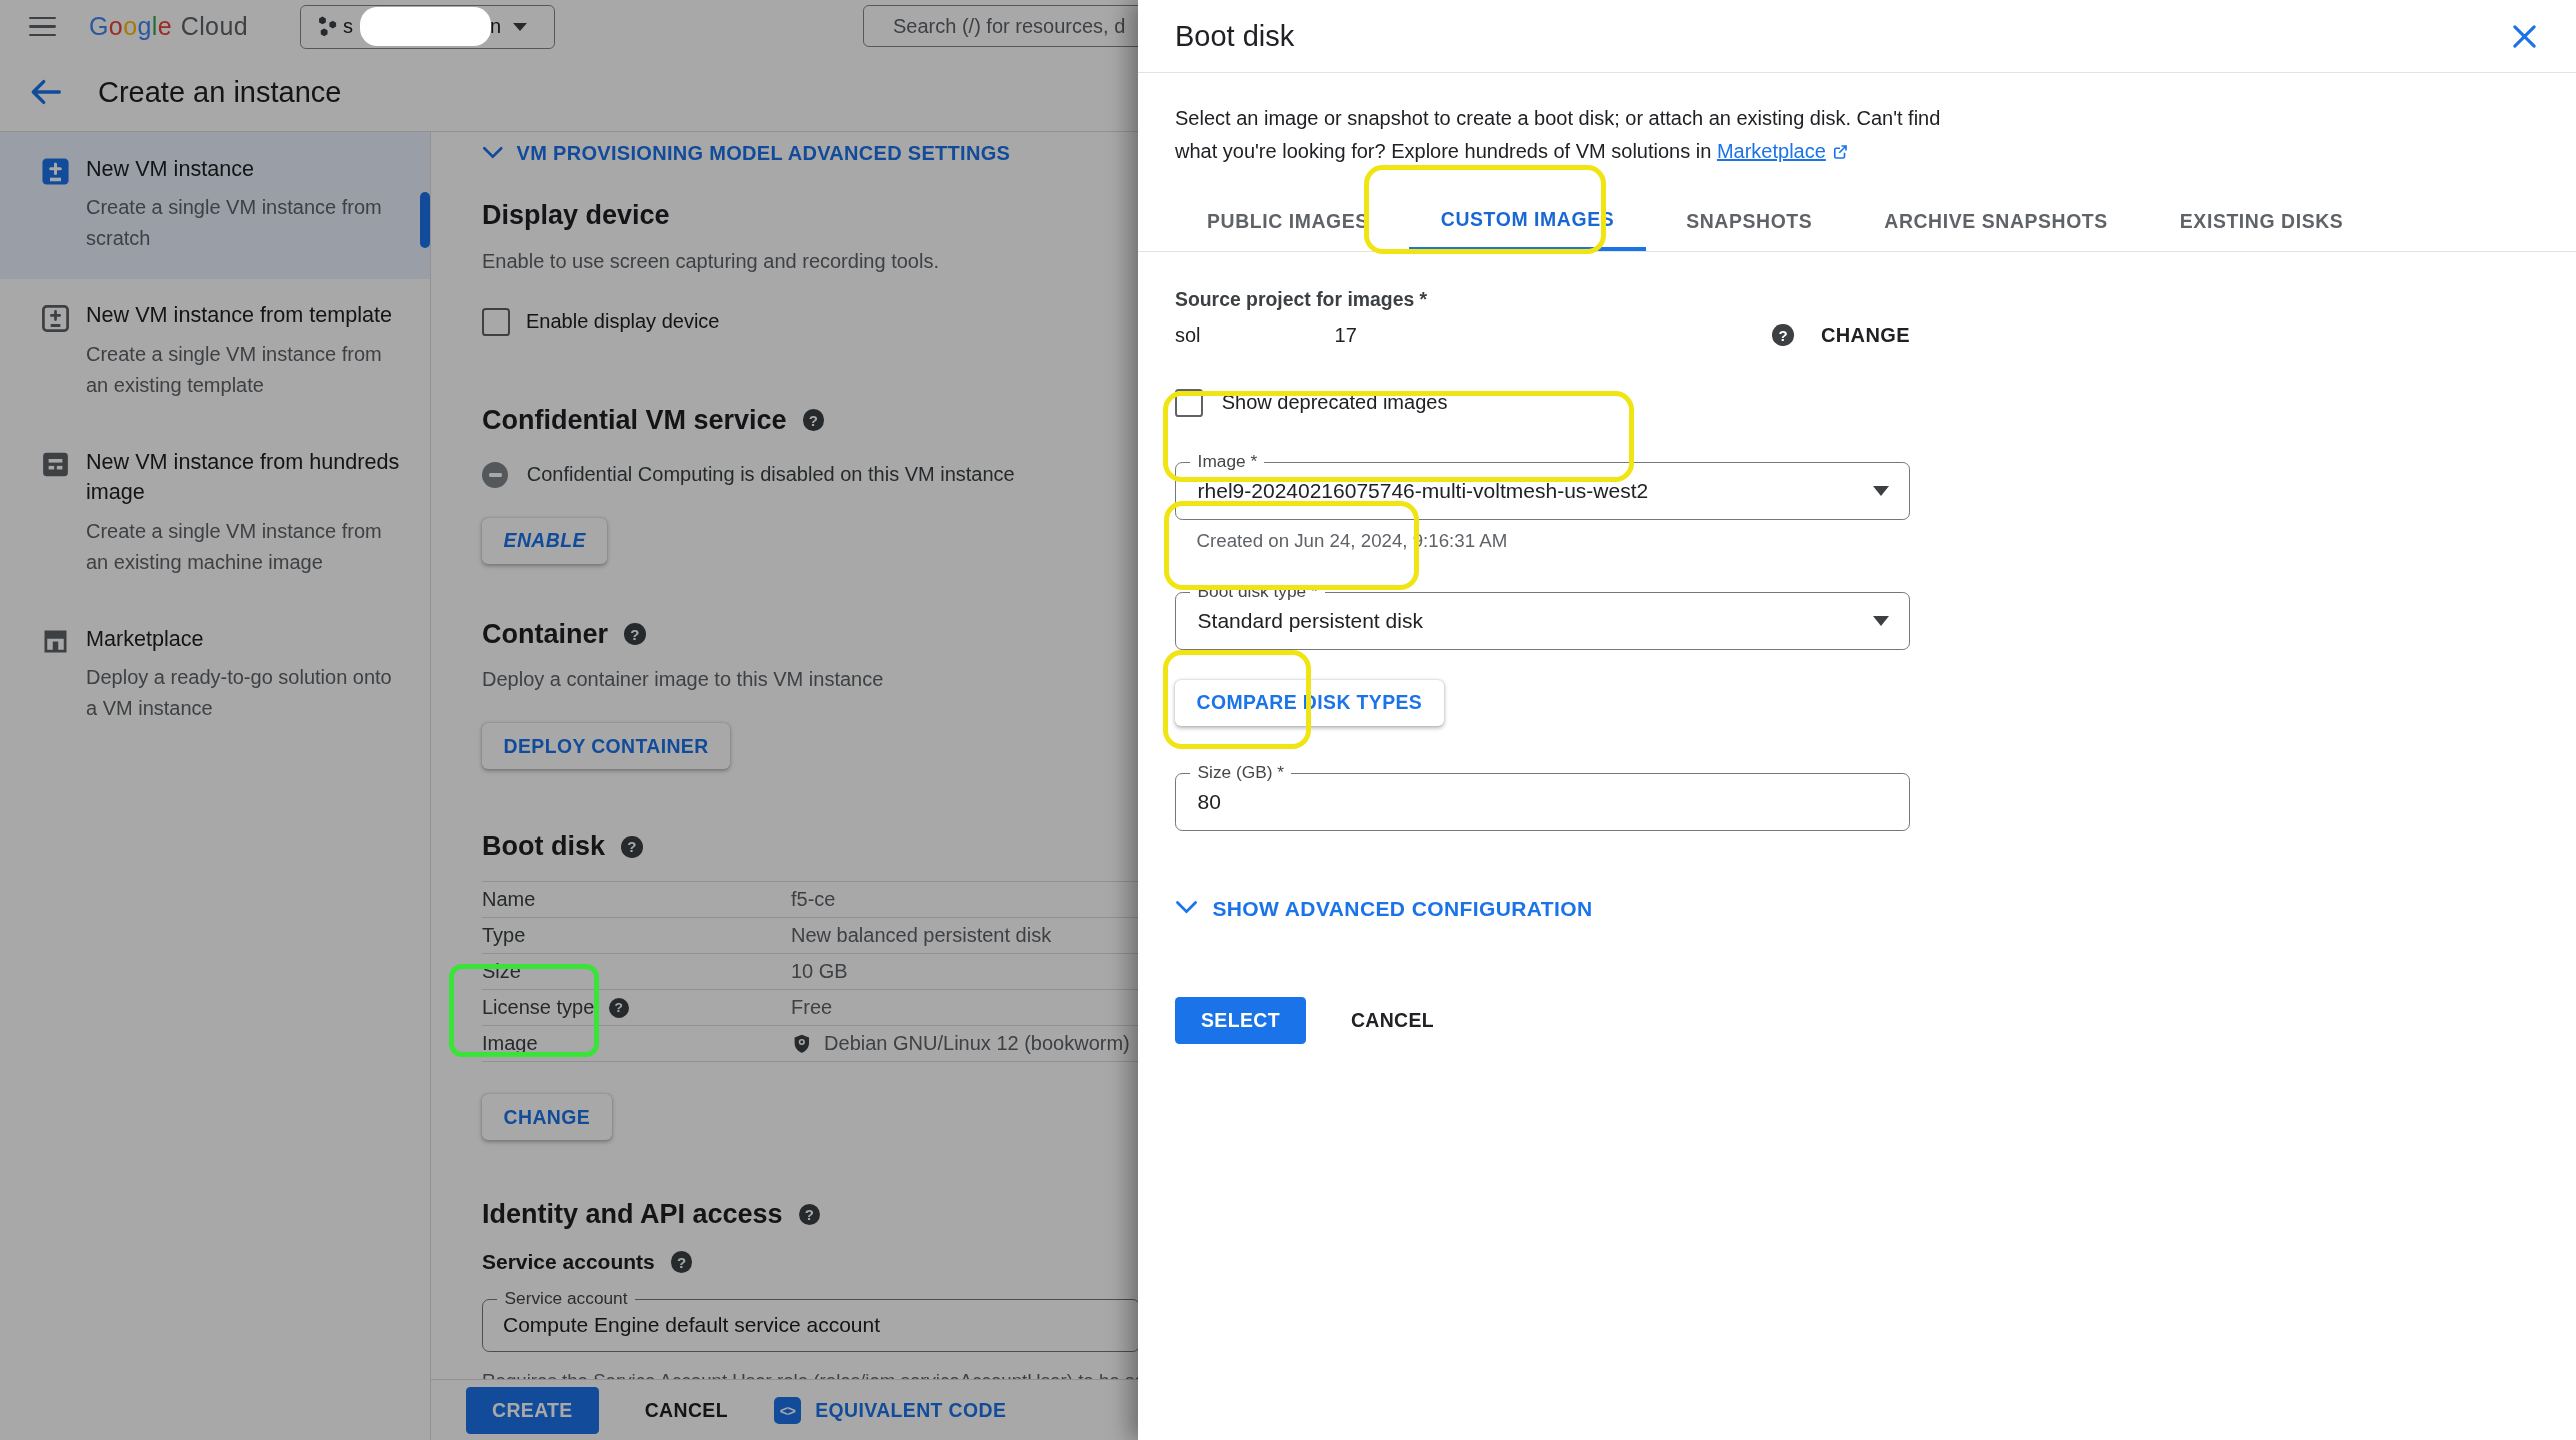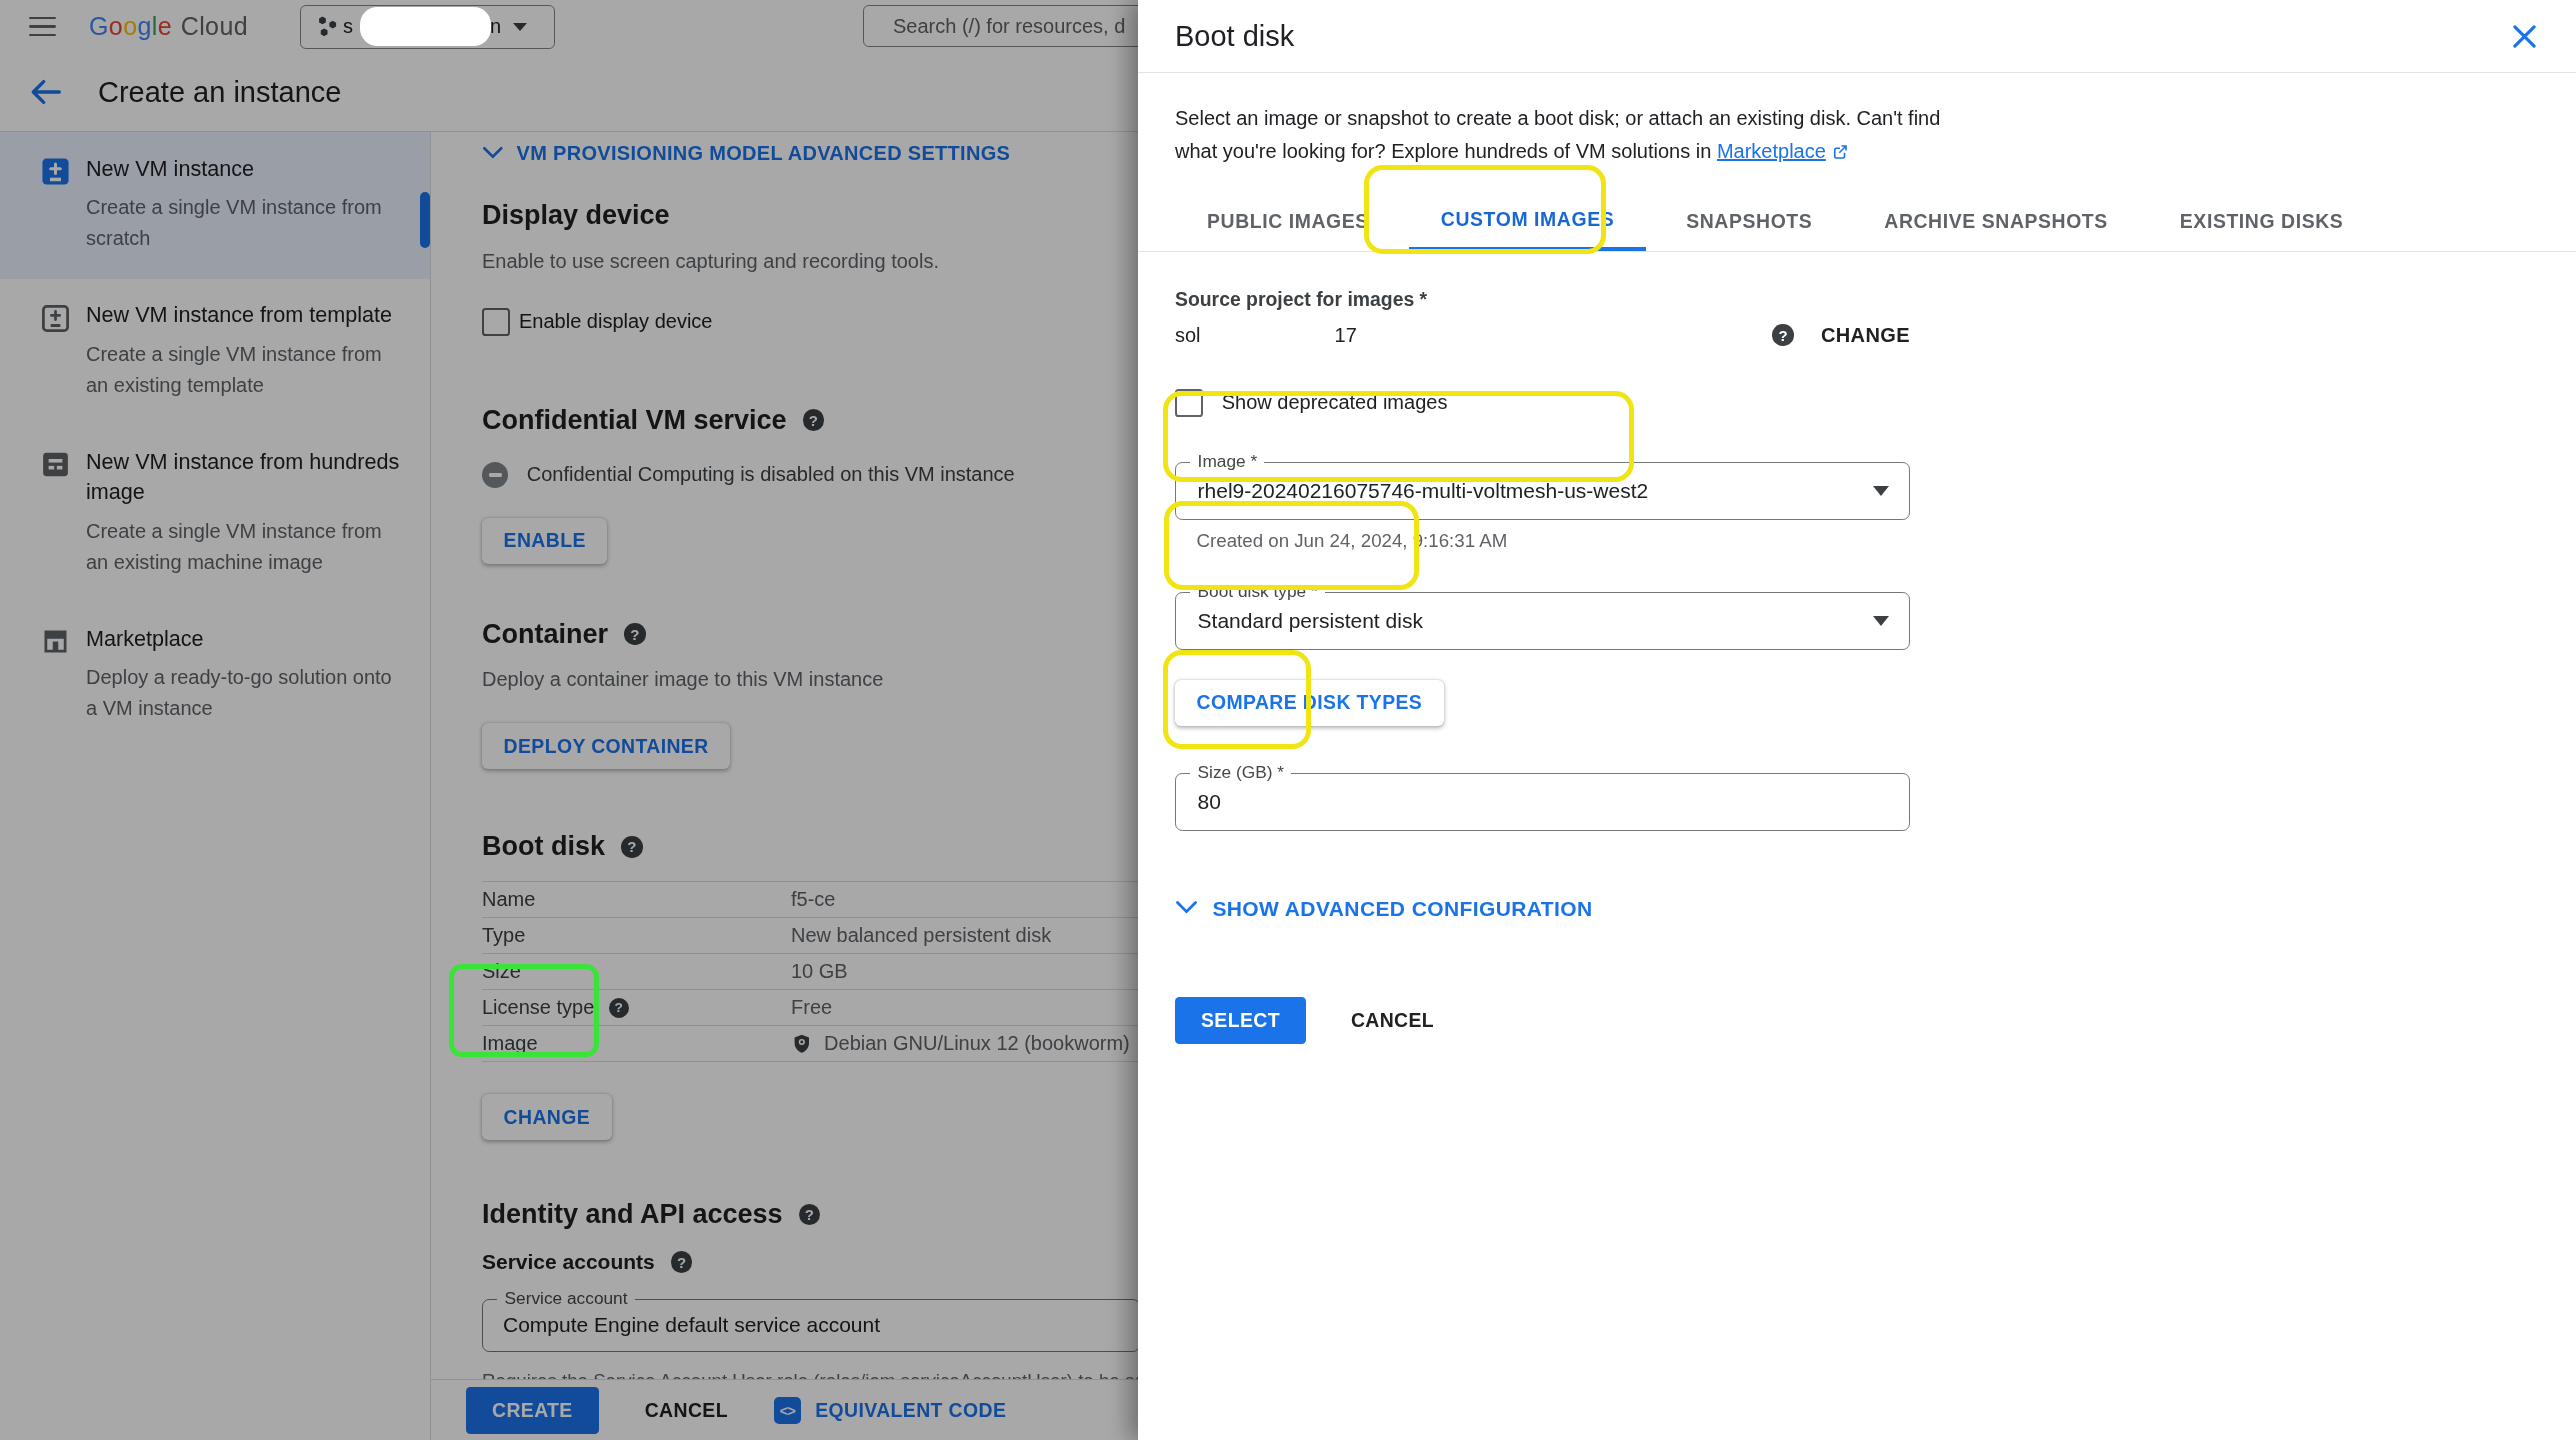--- a/index.html
+++ b/index.html
@@ -35,21 +35,21 @@
   .side-icon{position:absolute;left:39px;top:23px;}
   .side-title{font-size:21.6px;color:#202124;line-height:30px;}
   .side-desc{font-size:20px;color:#5f6368;line-height:31px;margin-top:8.6px;}
   .side-scroll{position:absolute;left:420px;top:60px;width:10px;height:56px;background:#1a73e8;border-radius:5px;}
 
   
   .content{position:absolute;top:132px;left:447px;width:935px;bottom:62px;padding:10px 0 0 35px;overflow:hidden;}
   .adv-toggle{display:flex;align-items:center;gap:13px;color:#1a73e8;font-size:20px;font-weight:bold;letter-spacing:0.3px;cursor:pointer;}
   h2.sect{font-size:27px;font-weight:bold;color:#202124;margin:0;display:flex;align-items:center;gap:16px;}
   .sect-desc{font-size:20px;color:#5f6368;margin-top:18.7px;}
-  .cb-row{display:flex;align-items:center;gap:9px;margin-top:35px;}
+  .cb-row{display:flex;align-items:center;gap:16px;margin-top:35px;}
   .cb{width:24px;height:24px;border:2.2px solid #5f6368;border-radius:3.6px;background:transparent;}
   .cb-label{font-size:20px;color:#202124;}
   .status-row{display:flex;align-items:center;gap:18.7px;margin-top:26px;font-size:20px;color:#3c4043;}
   .minus-ic{width:26px;height:26px;border-radius:50%;background:#80868b;position:relative;flex:none;}
   .minus-ic::after{content:"";position:absolute;left:6.5px;top:11.5px;width:13px;height:3.6px;background:#fff;border-radius:1.4px;}
   .help{width:21.6px;height:21.6px;border-radius:50%;background:#3c4043;color:#fff;font-size:15px;font-weight:bold;
         display:inline-flex;align-items:center;justify-content:center;flex:none;}
   .btn-raised{background:#fff;color:#1a73e8;font-weight:bold;font-size:19.4px;letter-spacing:0.4px;height:46px;padding:0 21.6px;
               border:none;border-radius:5.8px;box-shadow:0 1.4px 4.3px rgba(0,0,0,.3),0 0 1.4px rgba(0,0,0,.2);
               display:inline-flex;align-items:center;cursor:pointer;font-family:inherit;}
@@ -203,21 +203,21 @@
     </div>
 
     <h2 class="sect" style="margin-top:69px;">
       <span>Confidential VM service</span>
       <span class="help">?</span>
     </h2>
     <div class="status-row">
       <span class="minus-ic"></span>
       <span>Confidential Computing is disabled on this VM instance</span>
     </div>
-    <button class="btn-raised" style="margin-top:30px;">ENABLE</button>
+    <button class="btn-raised" style="margin-top:30px;font-style:italic;">ENABLE</button>
 
     <h2 class="sect" style="margin-top:55px;">
       <span>Container</span>
       <span class="help">?</span>
     </h2>
     <div class="sect-desc">Deploy a container image to this VM instance</div>
     <button class="btn-raised" style="margin-top:32px;">DEPLOY CONTAINER</button>
 
     <h2 class="sect" style="margin-top:62px;">
       <span>Boot disk</span>

